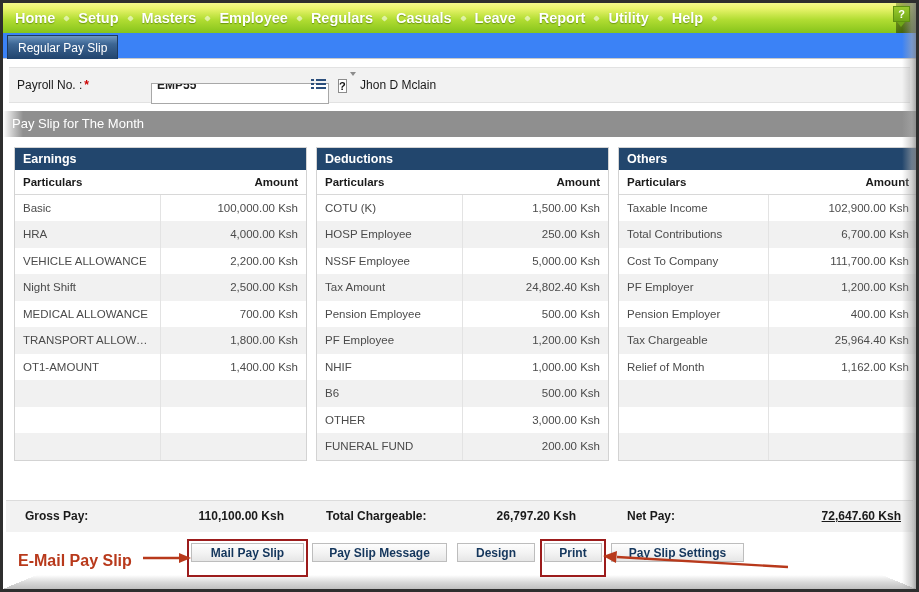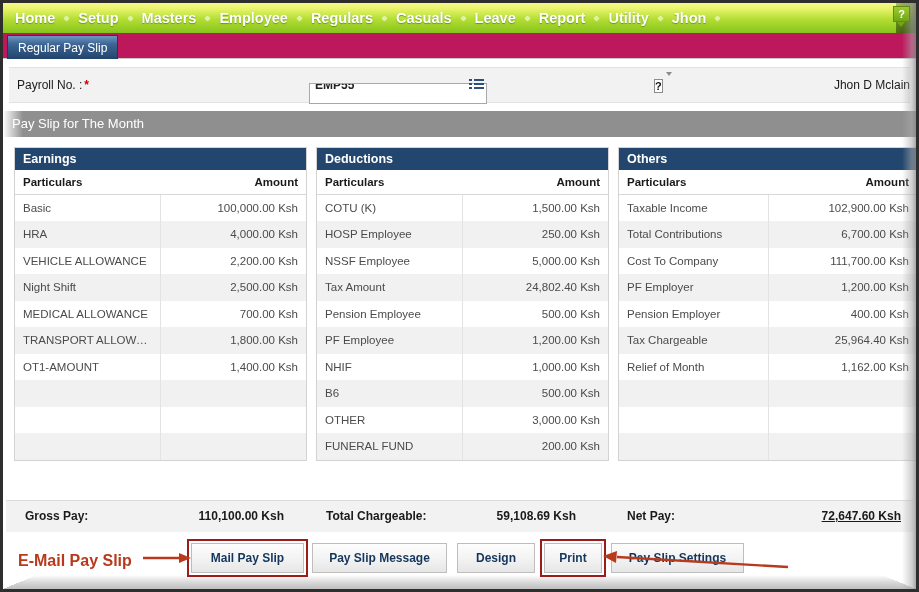--- a/index.html
+++ b/index.html
@@ -74,21 +74,21 @@
     cursor: pointer;
     background: linear-gradient(to bottom,#cfe96a,#86c41b);
   }
   #nav-search-btn svg { display:block; }
 
   
   #tabstrip {
     position: relative;
     height: 26px;
     border-bottom: 1px solid #c9c9c9;
-    background: #be185d;
+    background: #3b82f6;
   }
   #tab-regular {
     position: absolute;
     left: 4px; top: 2px;
     height: 24px;
     padding: 0 10px;
     line-height: 24px;
     font-size: 12px;
     color: #ffffff;
     background: linear-gradient(to bottom, #5a86b4 0%, #2e5party 1%, #2c5party 2%, #24456e 60%, #1d3a5e 100%);
@@ -128,21 +128,20 @@
   
   #payroll-bar {
     height: 36px;
     margin: 8px 6px 0 6px;
     background: #f2f2f2;
     border-top: 1px solid #e2e2e2;
     border-bottom: 1px solid #e2e2e2;
     display: flex;
     align-items: center;
     padding-left: 8px;
-    justify-content: space-between;
   }
   #payroll-label {
     font-size: 12px;
     color: #1a1a1a;
     font-weight: normal;
     white-space: nowrap;
   }
   #payroll-label .req { color: #cc0000; font-weight: bold; margin-left: 2px; }
 
   #payroll-input-wrap {
@@ -292,21 +291,21 @@
   #buttonbar {
     position: absolute;
     left: 3px; right: 3px;
     top: 533px;
     height: 44px;
     background: #ffffff;
   }
   .btn {
     position: absolute;
     top: 7px;
-    height: 30px;
+    height: 19px;
     background: linear-gradient(to bottom,#fdfdfd 0%,#f3f3f3 52%,#e6e6e6 100%);
     border: 1px solid #bdbdbd;
     color: #14365c;
     font-size: 12px;
     font-weight: bold;
     font-family: "Liberation Sans", sans-serif;
     cursor: pointer;
     white-space: nowrap;
     padding: 0 12px;
   }
@@ -396,21 +395,21 @@
     <span class="navitem">Regulars</span>
     <span class="navsep"></span>
     <span class="navitem">Casuals</span>
     <span class="navsep"></span>
     <span class="navitem">Leave</span>
     <span class="navsep"></span>
     <span class="navitem">Report</span>
     <span class="navsep"></span>
     <span class="navitem">Utility</span>
     <span class="navsep"></span>
-    <span class="navitem">Jhon</span>
+    <span class="navitem">Help</span>
     <span class="navsep"></span>
 
   </div>
   <div id="topright-dark"></div>
 
   <div id="tabstrip">
     <div id="tab-regular">Regular Pay Slip</div>
   </div>
 
   <div id="help-badge">
@@ -611,21 +610,21 @@
             </tr>
         </tbody>
       </table>
     </div>
   </div>
 
   <div id="totals">
     <span class="tl" id="tot-gross-label">Gross Pay:</span>
     <span class="tl" id="tot-gross-val">110,100.00 Ksh</span>
     <span class="tl" id="tot-ded-label">Total Chargeable:</span>
-    <span class="tl" id="tot-ded-val">59,108.69 Ksh</span>
+    <span class="tl" id="tot-ded-val">26,797.20 Ksh</span>
     <span class="tl" id="tot-net-label">Net Pay:</span>
     <span class="tl" id="tot-net-val">72,647.60 Ksh</span>
   </div>
 
   <div id="buttonbar">
     <button class="btn" id="btn-mail">Mail Pay Slip</button>
     <button class="btn" id="btn-message">Pay Slip Message</button>
     <button class="btn" id="btn-design">Design</button>
     <button class="btn" id="btn-print">Print</button>
     <button class="btn" id="btn-settings">Pay Slip Settings</button>

